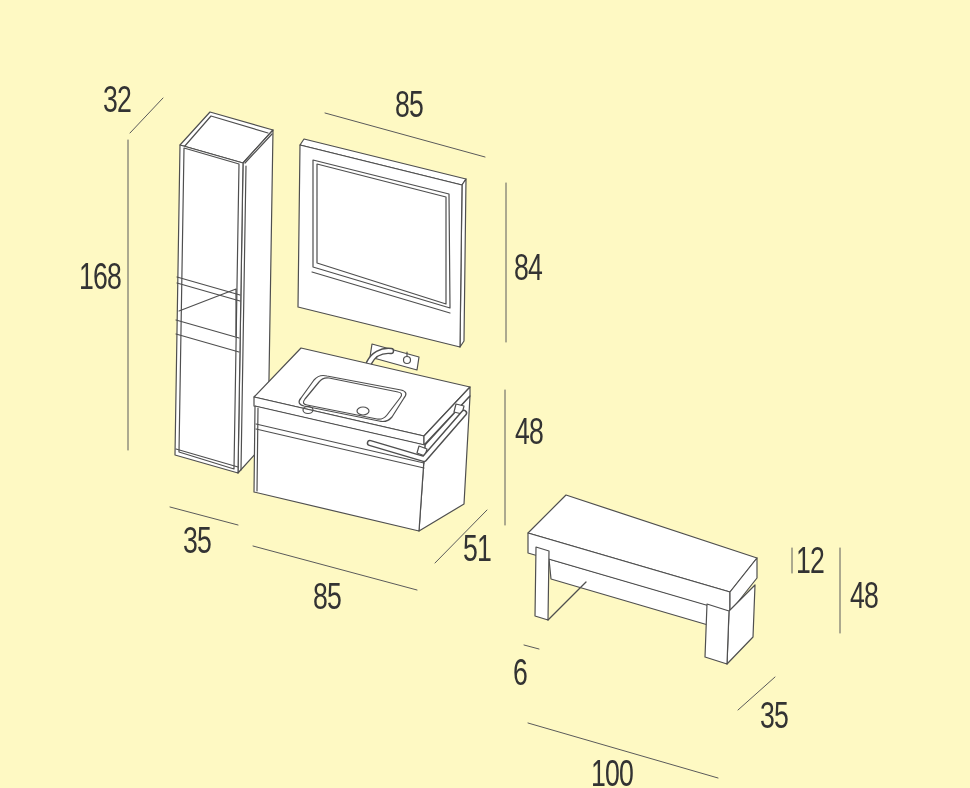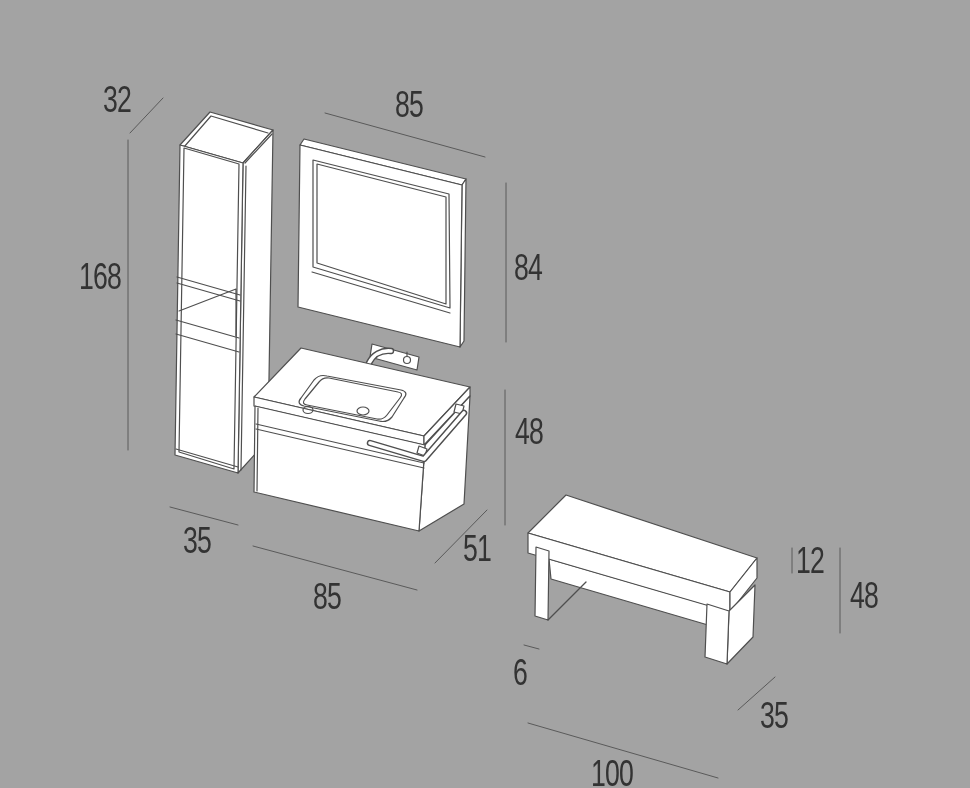--- a/index.html
+++ b/index.html
@@ -1,19 +1,19 @@
 <!DOCTYPE html>
 <html><head>
 <meta charset="utf-8">
 <style>
   html,body{margin:0;padding:0;background:#ffffff;}
   .stage{
     position:relative;
     width:970px;height:788px;
-    background:#a3a3a3;
+    background:#fef9c3;
     overflow:hidden;
     font-family:"Liberation Sans", sans-serif;
   }
   .stage svg{position:absolute;left:0;top:0;}
   .dim-label{
     position:absolute;
     transform:translate(-50%,-50%) scaleX(0.74);
     font-family:"Liberation Sans", sans-serif;
     font-size:36px;
     font-weight:400;

